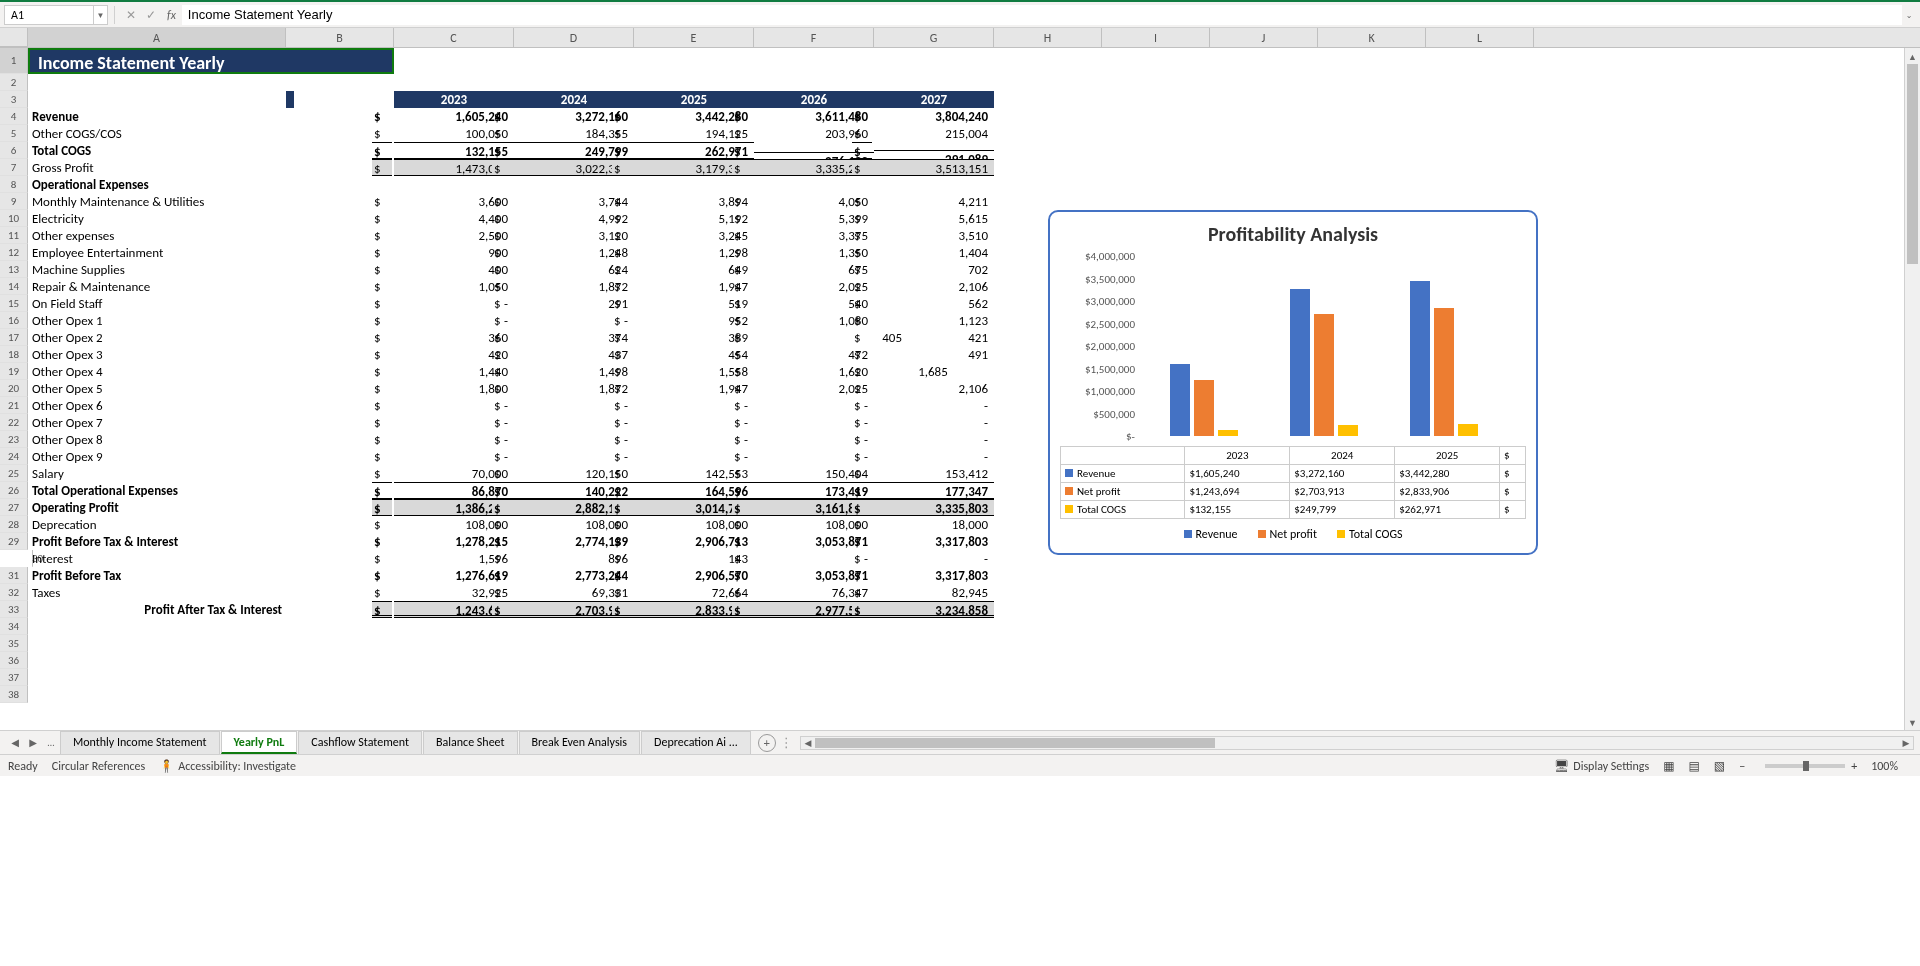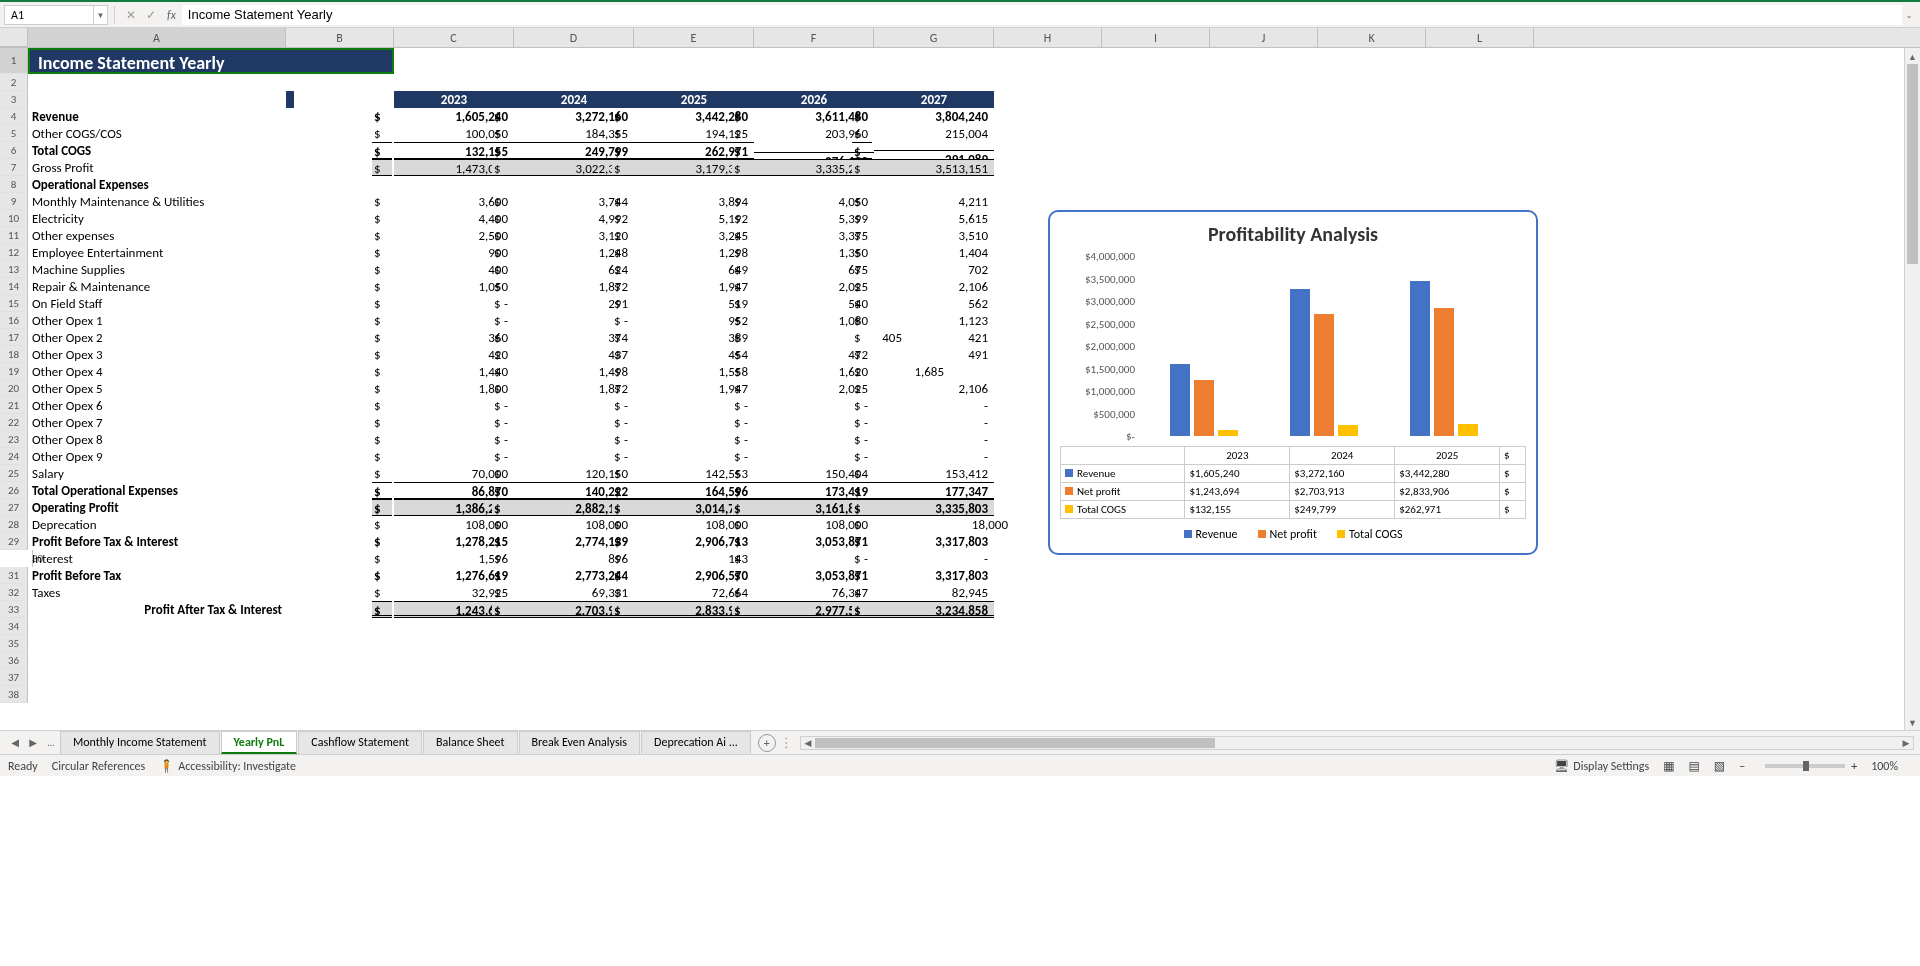--- a/index.html
+++ b/index.html
@@ -297,21 +297,21 @@
         <div class="cell dollar " style="left: 824px; top: 298px; width: 20px;">$</div>
         <div class="cell " style="left: 0px; top: 315px; width: 258px;">Other Opex 4</div>
         <div class="cell num " style="left: 366px; top: 315px; width: 120px;">1,440</div>
         <div class="cell dollar " style="left: 344px; top: 315px; width: 20px;">$</div>
         <div class="cell num " style="left: 486px; top: 315px; width: 120px;">1,498</div>
         <div class="cell dollar " style="left: 464px; top: 315px; width: 20px;">$</div>
         <div class="cell num " style="left: 606px; top: 315px; width: 120px;">1,558</div>
         <div class="cell dollar " style="left: 584px; top: 315px; width: 20px;">$</div>
         <div class="cell num " style="left: 726px; top: 315px; width: 120px;">1,620</div>
         <div class="cell dollar " style="left: 704px; top: 315px; width: 20px;">$</div>
-        <div class="cell num " style="left: 802px; top: 315px; width: 120px;">1,685</div>
+        <div class="cell num " style="left: 846px; top: 315px; width: 120px; text-align: center;">1,685</div>
         <div class="cell dollar " style="left: 824px; top: 315px; width: 20px;">$</div>
         <div class="cell " style="left: 0px; top: 332px; width: 258px;">Other Opex 5</div>
         <div class="cell num " style="left: 366px; top: 332px; width: 120px;">1,800</div>
         <div class="cell dollar " style="left: 344px; top: 332px; width: 20px;">$</div>
         <div class="cell num " style="left: 486px; top: 332px; width: 120px;">1,872</div>
         <div class="cell dollar " style="left: 464px; top: 332px; width: 20px;">$</div>
         <div class="cell num " style="left: 606px; top: 332px; width: 120px;">1,947</div>
         <div class="cell dollar " style="left: 584px; top: 332px; width: 20px;">$</div>
         <div class="cell num " style="left: 726px; top: 332px; width: 120px;">2,025</div>
         <div class="cell dollar " style="left: 704px; top: 332px; width: 20px;">$</div>
@@ -396,21 +396,21 @@
         <div class="cell dollar bold shade bt bb " style="left: 824px; top: 451px; width: 20px;">$</div>
         <div class="cell " style="left: 0px; top: 468px; width: 258px;">Deprecation</div>
         <div class="cell num " style="left: 366px; top: 468px; width: 120px;">108,000</div>
         <div class="cell dollar " style="left: 344px; top: 468px; width: 20px;">$</div>
         <div class="cell num " style="left: 486px; top: 468px; width: 120px;">108,000</div>
         <div class="cell dollar " style="left: 464px; top: 468px; width: 20px;">$</div>
         <div class="cell num " style="left: 606px; top: 468px; width: 120px;">108,000</div>
         <div class="cell dollar " style="left: 584px; top: 468px; width: 20px;">$</div>
         <div class="cell num " style="left: 726px; top: 468px; width: 120px;">108,000</div>
         <div class="cell dollar " style="left: 704px; top: 468px; width: 20px;">$</div>
-        <div class="cell num " style="left: 866px; top: 468px; width: 120px;">18,000</div>
+        <div class="cell num " style="left: 846px; top: 468px; width: 120px;">18,000</div>
         <div class="cell dollar " style="left: 824px; top: 468px; width: 20px;">$</div>
         <div class="cell bold " style="left: 0px; top: 485px; width: 258px;">Profit Before Tax &amp; Interest</div>
         <div class="cell num bold " style="left: 366px; top: 485px; width: 120px;">1,278,215</div>
         <div class="cell dollar bold " style="left: 344px; top: 485px; width: 20px;">$</div>
         <div class="cell num bold " style="left: 486px; top: 485px; width: 120px;">2,774,139</div>
         <div class="cell dollar bold " style="left: 464px; top: 485px; width: 20px;">$</div>
         <div class="cell num bold " style="left: 606px; top: 485px; width: 120px;">2,906,713</div>
         <div class="cell dollar bold " style="left: 584px; top: 485px; width: 20px;">$</div>
         <div class="cell num bold " style="left: 726px; top: 485px; width: 120px;">3,053,871</div>
         <div class="cell dollar bold " style="left: 704px; top: 485px; width: 20px;">$</div>

